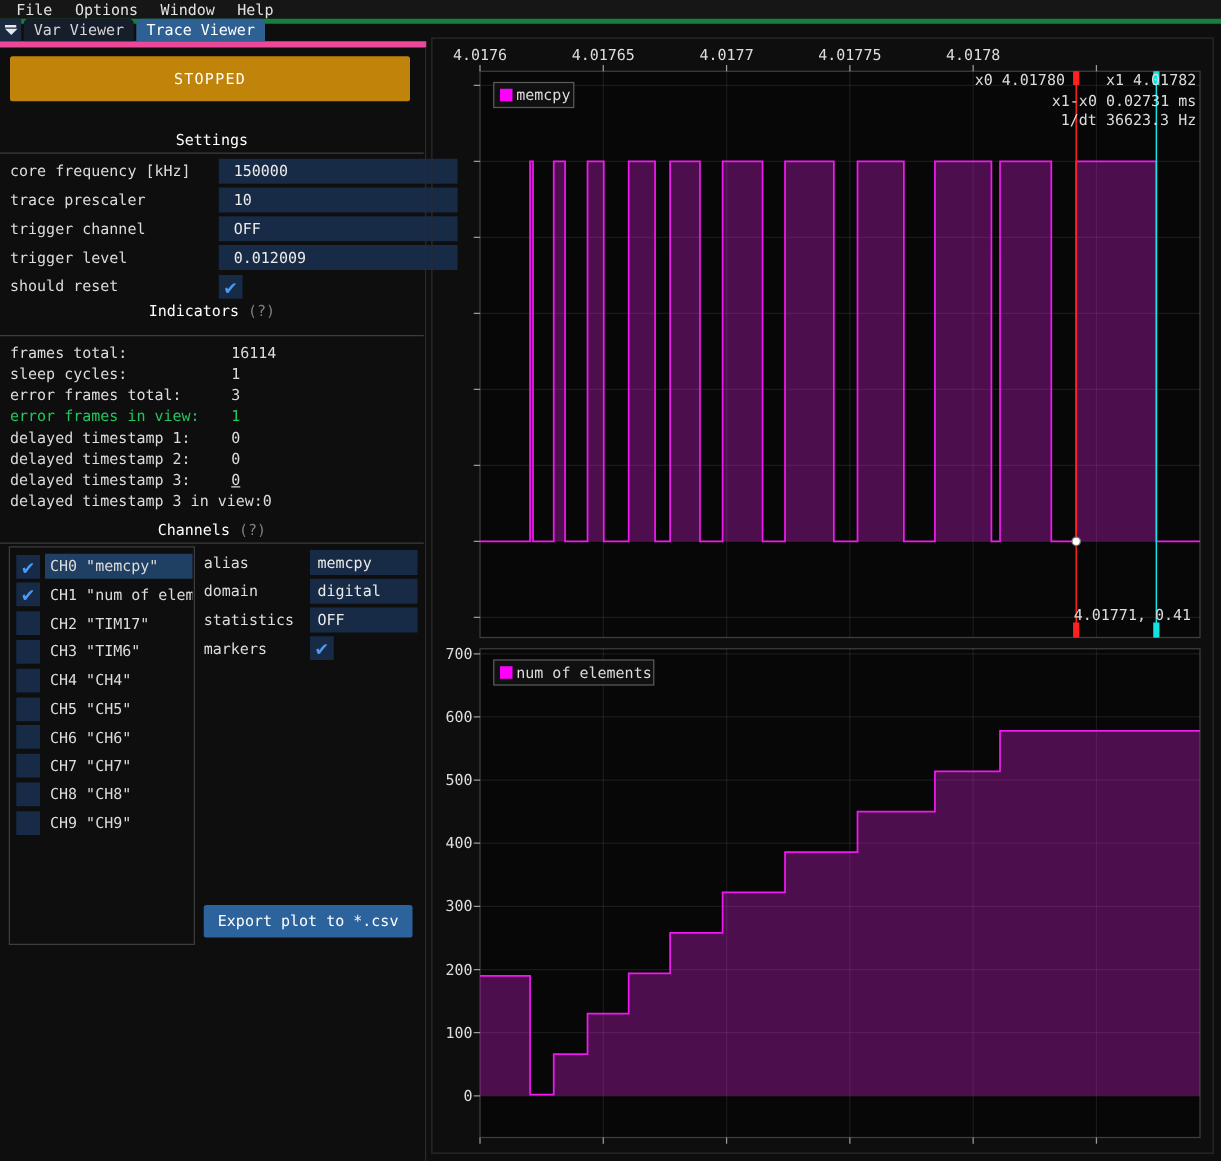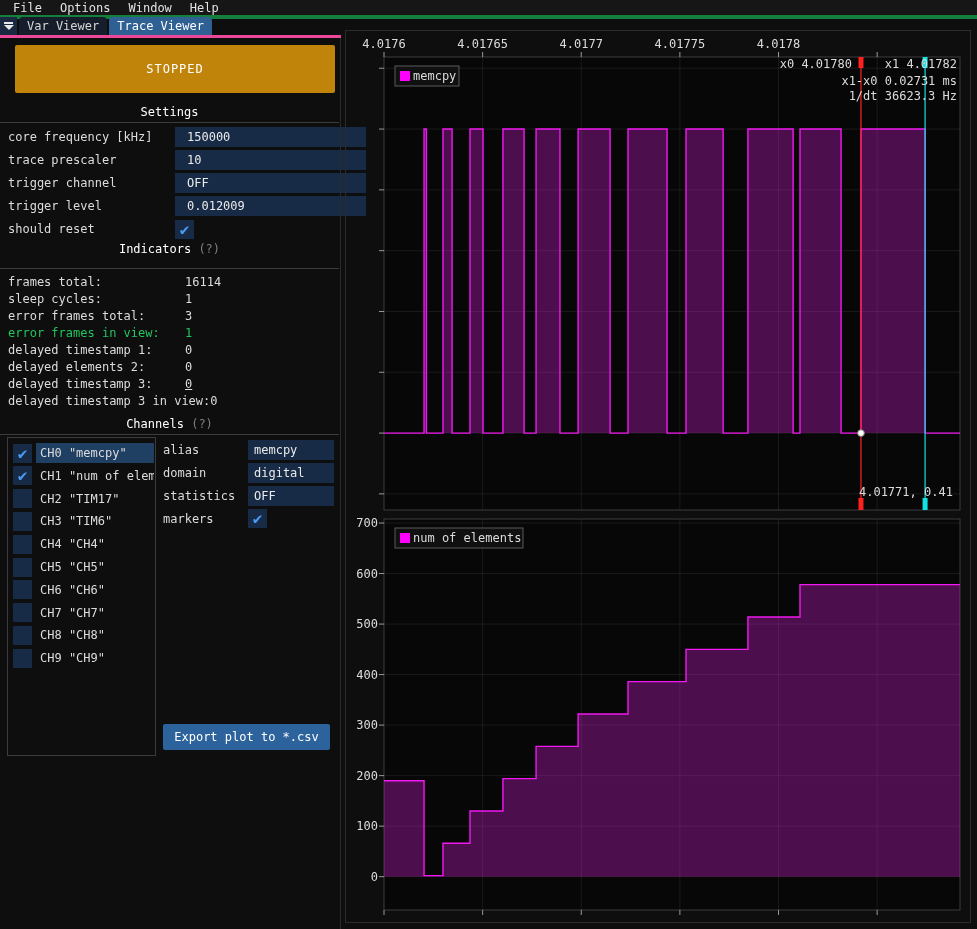--- a/index.html
+++ b/index.html
@@ -7,36 +7,36 @@
     font-family:"DejaVu Sans Mono", monospace; font-size:12px; color:#dcdcdc; }
   body { position:relative; }
   .abs { position:absolute; }
 
   
   #menubar { left:0; top:0; width:977px; height:19px; background:#161616;
     border-bottom:4px solid #15803d; display:flex; align-items:center; padding-left:4px; }
   .menu-item { padding:0 9px; color:#e2e2e2; }
 
   
-  #tabbar { left:0; top:19px; width:341px; height:19px; border-bottom:3px solid #ec4899;
+  #tabbar { left:0; top:19px; width:341px; height:19px; border-bottom:5px solid #ec4899;
     display:flex; align-items:flex-end; }
   #tab-chevron { width:17px; height:18px; background:#1b2940; display:flex; flex-direction:column;
     align-items:center; justify-content:center; gap:1px; margin-right:2px; }
   #tab-chevron .bar { width:9px; height:2px; background:#e8e8e8; }
   #tab-chevron .tri { width:0; height:0; border-left:5px solid transparent;
     border-right:5px solid transparent; border-top:5px solid #e8e8e8; }
   .tab { height:18px; line-height:18px; padding:0 8px; background:#151e2a; color:#d6d6d6;
     border-radius:4px 4px 0 0; margin-right:2px; }
   .tab.active { background:#2e6094; color:#ffffff; }
 
   
   #left { left:0; top:38px; width:339px; height:891px; }
   #divider { left:340px; top:38px; width:1px; height:891px; background:#2a2a2a; }
 
-  #stop-btn { left:15px; top:7px; width:320px; height:48px; background:#c0840b; color:#ffffff;
+  #stop-btn { left:8px; top:7px; width:320px; height:36px; background:#c0840b; color:#ffffff;
     display:flex; align-items:center; justify-content:center; letter-spacing:1px; border-radius:2px; }
 
   .section-header { left:0; width:339px; text-align:center; color:#ffffff; }
   .section-header .help { color:#7f7f7f; }
   .sep { left:0; width:339px; height:1px; background:#3c3c3c; }
 
   .set-label { left:8px; height:20px; line-height:20px; white-space:pre; }
   .set-input { left:175px; width:191px; height:20px; line-height:20px; background:#172a46;
     color:#eaeaea; padding-left:12px; }
   .checkbox { width:19px; height:19px; background:#172a46; display:flex; align-items:center;
@@ -112,21 +112,21 @@
     <span>Indicators</span>
     <span class="help"> </span><span class="help">(?)</span>
   </div>
   <div class="sep abs" style="top:230px"></div>
   <div id="indicator-rows">
       <div class="ind-row abs" style="top: 236px;"><span class="lab">frames total:</span><span>16114</span></div>
       <div class="ind-row abs" style="top: 253px;"><span class="lab">sleep cycles:</span><span>1</span></div>
       <div class="ind-row abs" style="top: 270px;"><span class="lab">error frames total:</span><span>3</span></div>
       <div class="ind-row abs error" style="top: 287px;"><span class="lab">error frames in view:</span><span>1</span></div>
       <div class="ind-row abs" style="top: 304px;"><span class="lab">delayed timestamp 1:</span><span>0</span></div>
-      <div class="ind-row abs" style="top: 321px;"><span class="lab">delayed elements 2:</span><span>0</span></div>
+      <div class="ind-row abs" style="top: 321px;"><span class="lab">delayed timestamp 2:</span><span>0</span></div>
       <div class="ind-row abs" style="top: 338px; text-decoration: underline;"><span class="lab">delayed timestamp 3:</span><span>0</span></div>
       <div class="ind-row abs" style="top: 355px;"><span class="lab">delayed timestamp 3 in view:</span><span>0</span></div>
     </div>
 
   <div class="section-header abs" style="top:379px">
     <span>Channels</span>
     <span class="help"> </span><span class="help">(?)</span>
   </div>
   <div class="sep abs" style="top:396px"></div>
 

